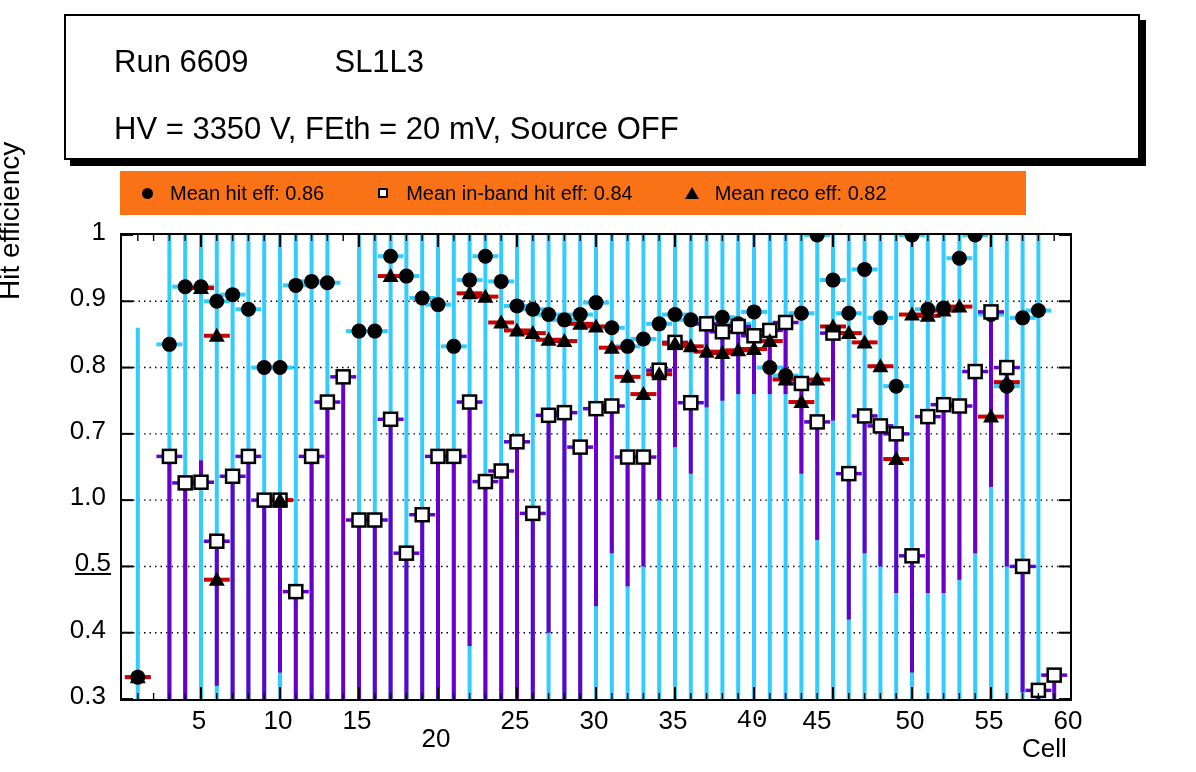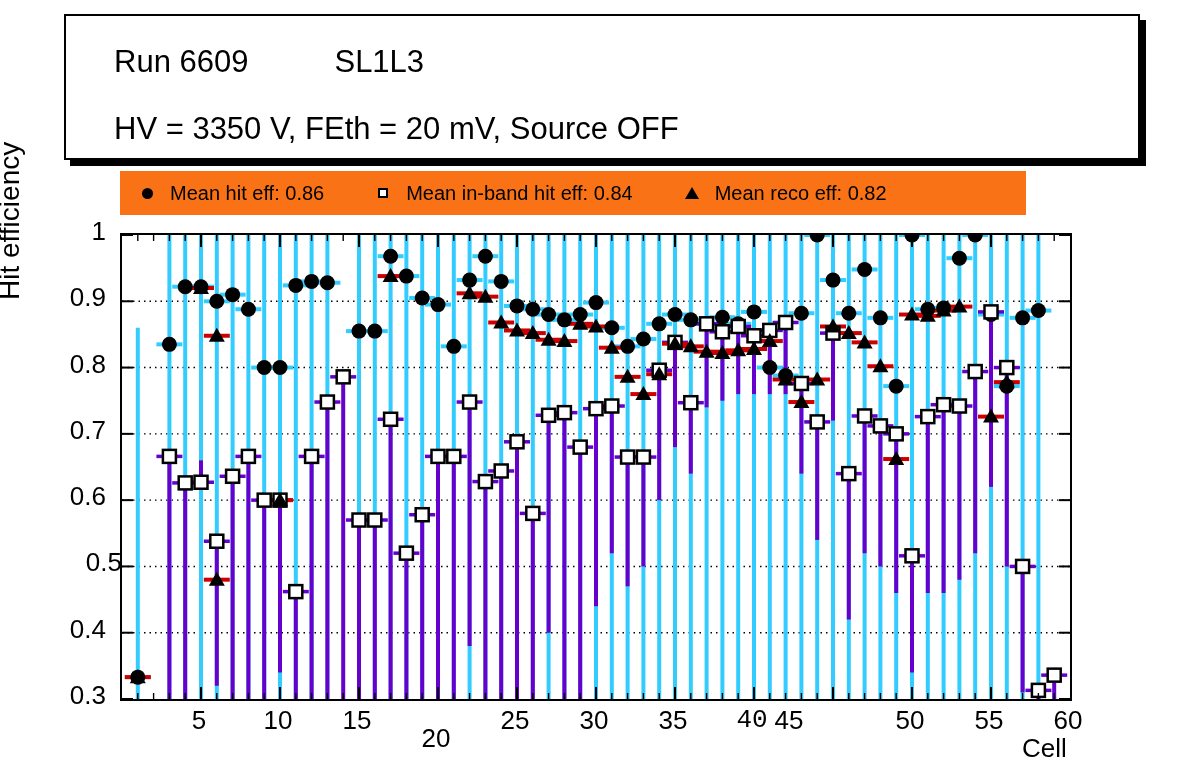--- a/index.html
+++ b/index.html
@@ -76,37 +76,37 @@
       <span class="leg-label">Mean reco eff: 0.82</span>
     </div>
   </div>
 
   <div id="ylabel">Hit efficiency</div>
   <div id="xlabel">Cell</div>
 
   <div id="yticklabels">
       <div class="ytlabel" style="left: 0px; width: 106px; top: 680px;">0.3</div>
       <div class="ytlabel" style="left: 0px; width: 106px; top: 613.714px;">0.4</div>
-      <div class="ytlabel" style="left: 16px; width: 106px; top: 547.429px;">0.5</div>
-      <div class="ytlabel" style="left: 0px; width: 106px; top: 481.143px;">0.6</div>
+      <div class="ytlabel" style="left: 5px; width: 106px; top: 547.429px; text-decoration: underline;">0.5</div>
+      <div class="ytlabel" style="left: 0px; width: 106px; top: 481.143px;">1.0</div>
       <div class="ytlabel" style="left: 0px; width: 106px; top: 414.857px;">0.7</div>
       <div class="ytlabel" style="left: 0px; width: 106px; top: 348.571px;">0.8</div>
       <div class="ytlabel" style="left: 0px; width: 106px; top: 282.286px;">0.9</div>
       <div class="ytlabel" style="left: 0px; width: 106px; top: 216px;">1</div>
     </div>
   <div id="xticklabels">
       <div class="xtick" style="left: 159px; width: 80px; top: 705px;">5</div>
       <div class="xtick" style="left: 238px; width: 80px; top: 705px;">10</div>
       <div class="xtick" style="left: 317px; width: 80px; top: 705px;">15</div>
       <div class="xtick" style="left: 396px; width: 80px; top: 705px; margin-top: 18px;">20</div>
       <div class="xtick" style="left: 475px; width: 80px; top: 705px;">25</div>
       <div class="xtick" style="left: 554px; width: 80px; top: 705px;">30</div>
       <div class="xtick" style="left: 633px; width: 80px; top: 705px;">35</div>
       <div class="xtick" style="left: 712px; width: 80px; top: 705px; font-family: Liberation Mono, monospace;">40</div>
-      <div class="xtick" style="left: 749px; width: 80px; top: 705px;">45</div>
+      <div class="xtick" style="left: 777px; width: 80px; top: 705px;">45</div>
       <div class="xtick" style="left: 870px; width: 80px; top: 705px;">50</div>
       <div class="xtick" style="left: 949px; width: 80px; top: 705px;">55</div>
       <div class="xtick" style="left: 1028px; width: 80px; top: 705px;">60</div>
     </div>
 
   <div id="plot">
     <div id="plot-inner">
       <svg class="layer" id="grid-layer">
           <line x1="0" y1="397.71428571428567" x2="948" y2="397.71428571428567" stroke="#000000" stroke-width="1.4" stroke-dasharray="1.5,4"></line>
           <line x1="0" y1="331.42857142857144" x2="948" y2="331.42857142857144" stroke="#000000" stroke-width="1.4" stroke-dasharray="1.5,4"></line>

